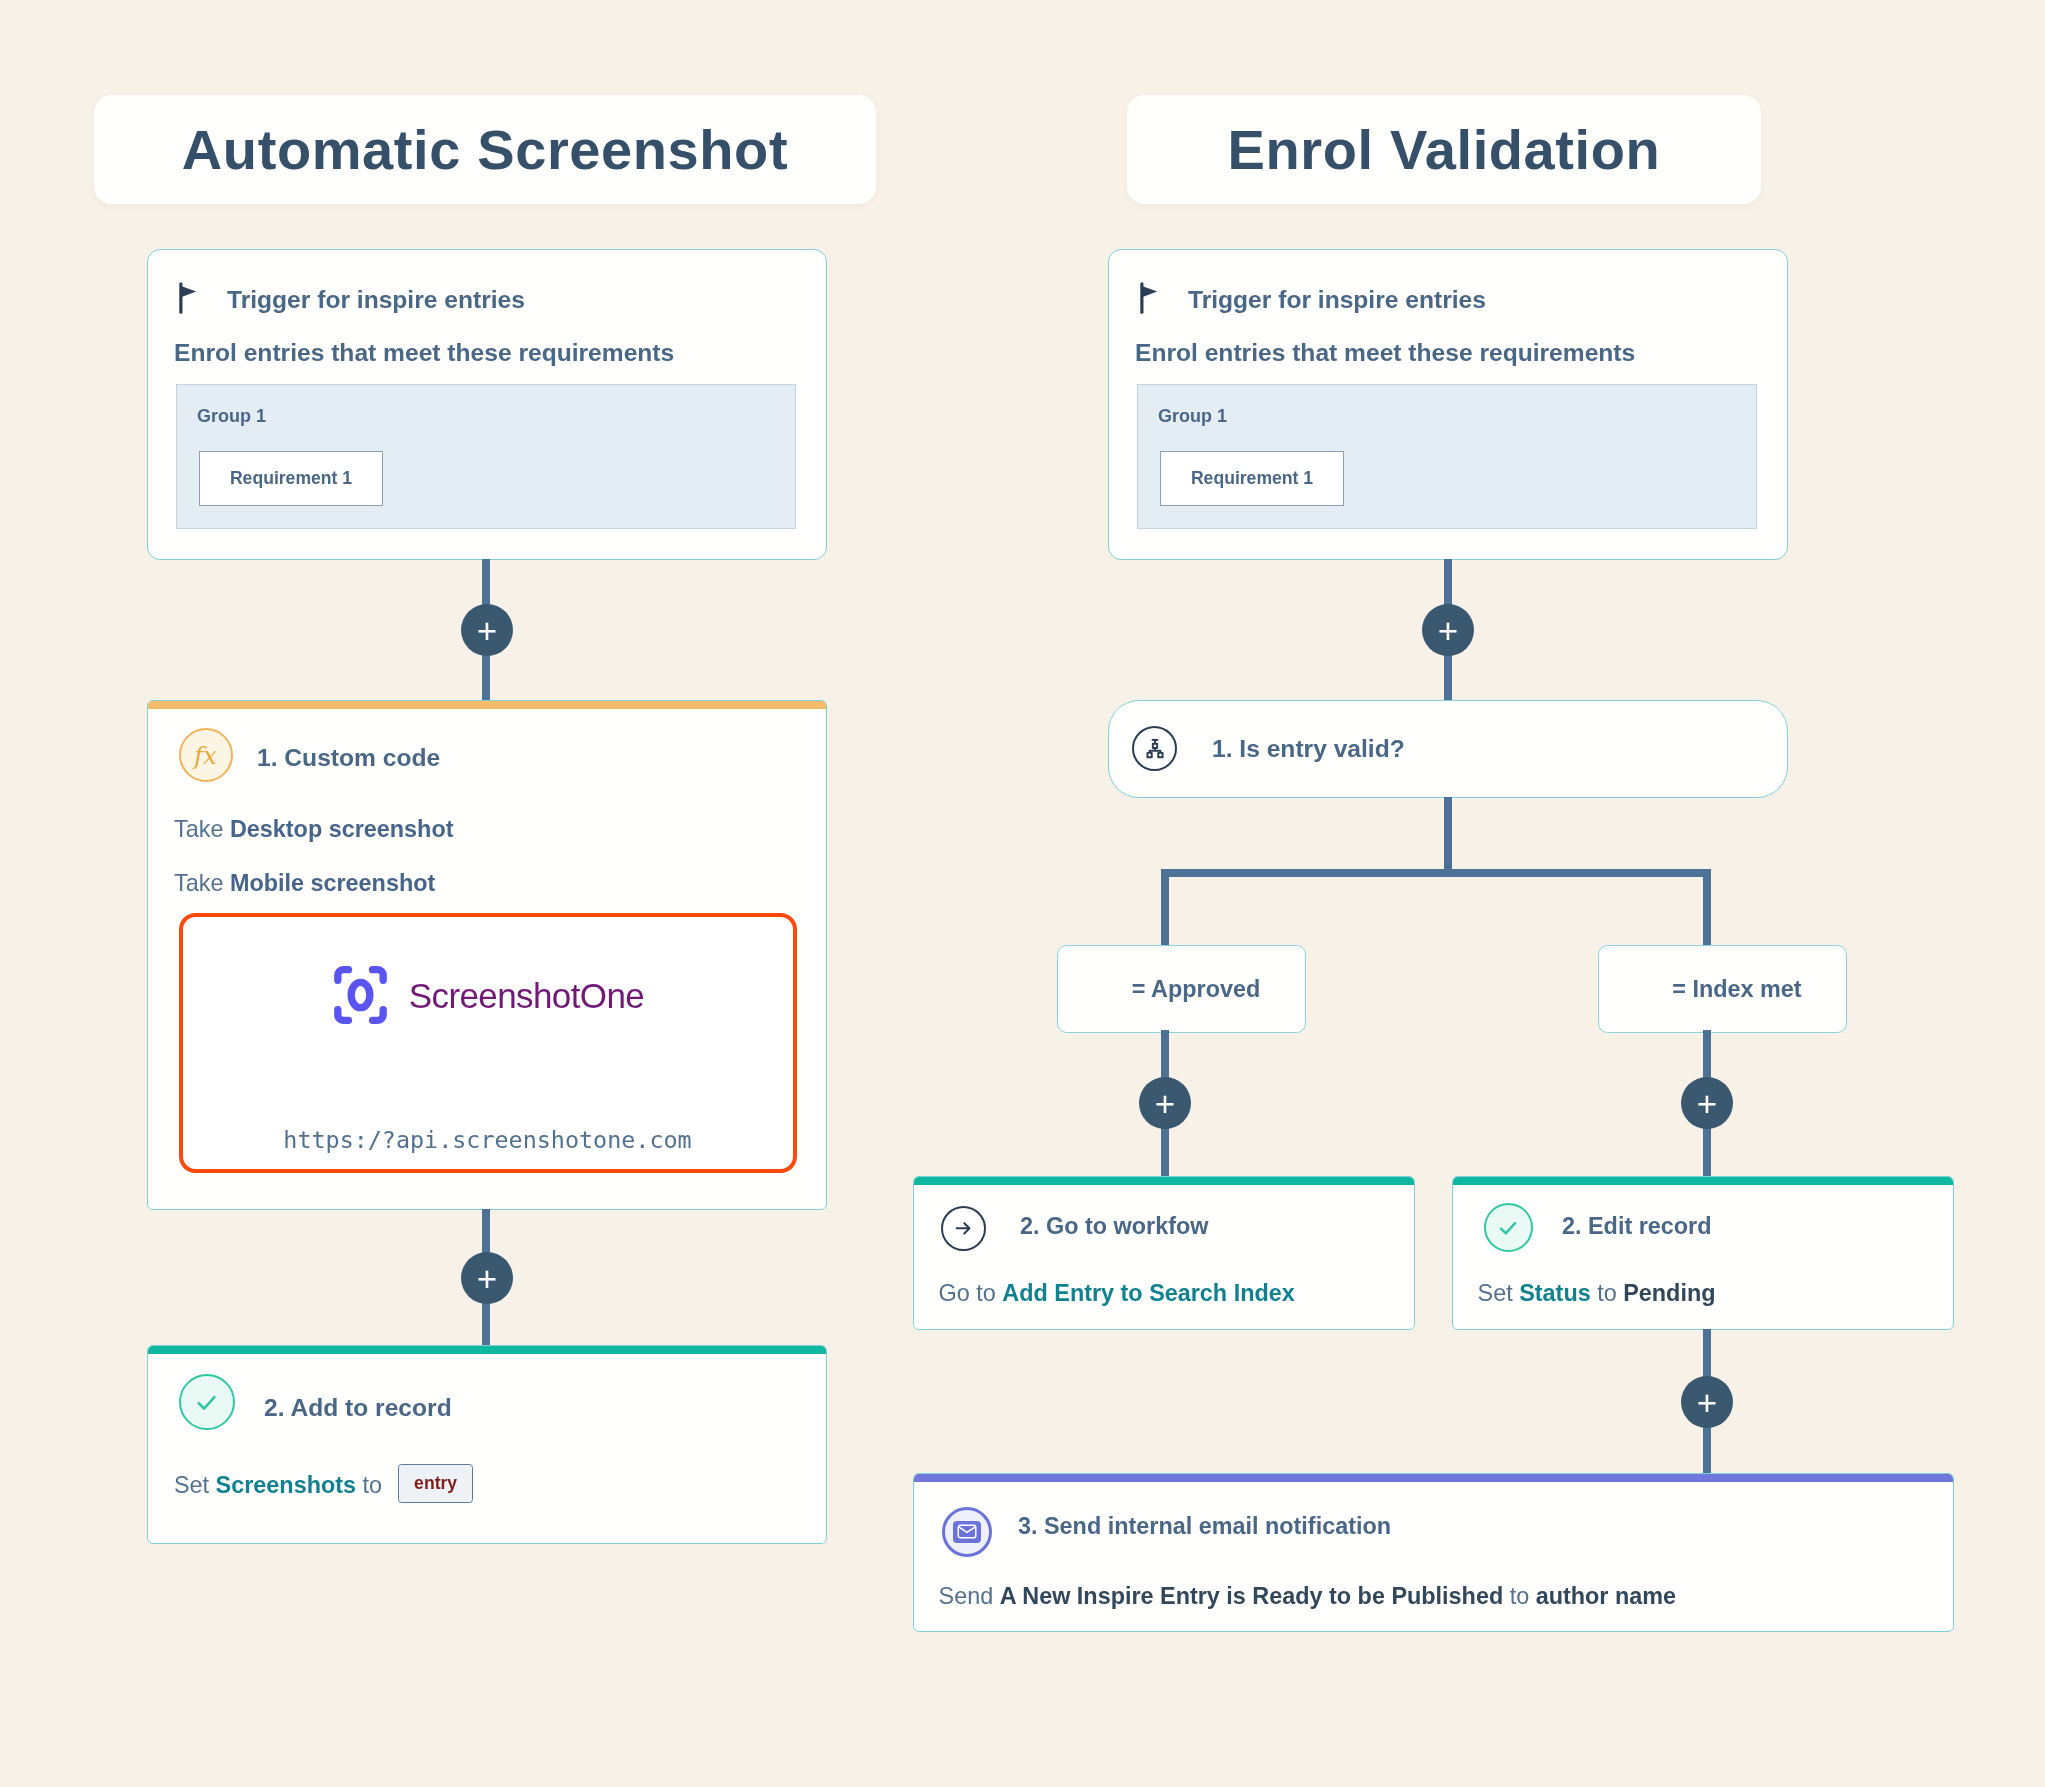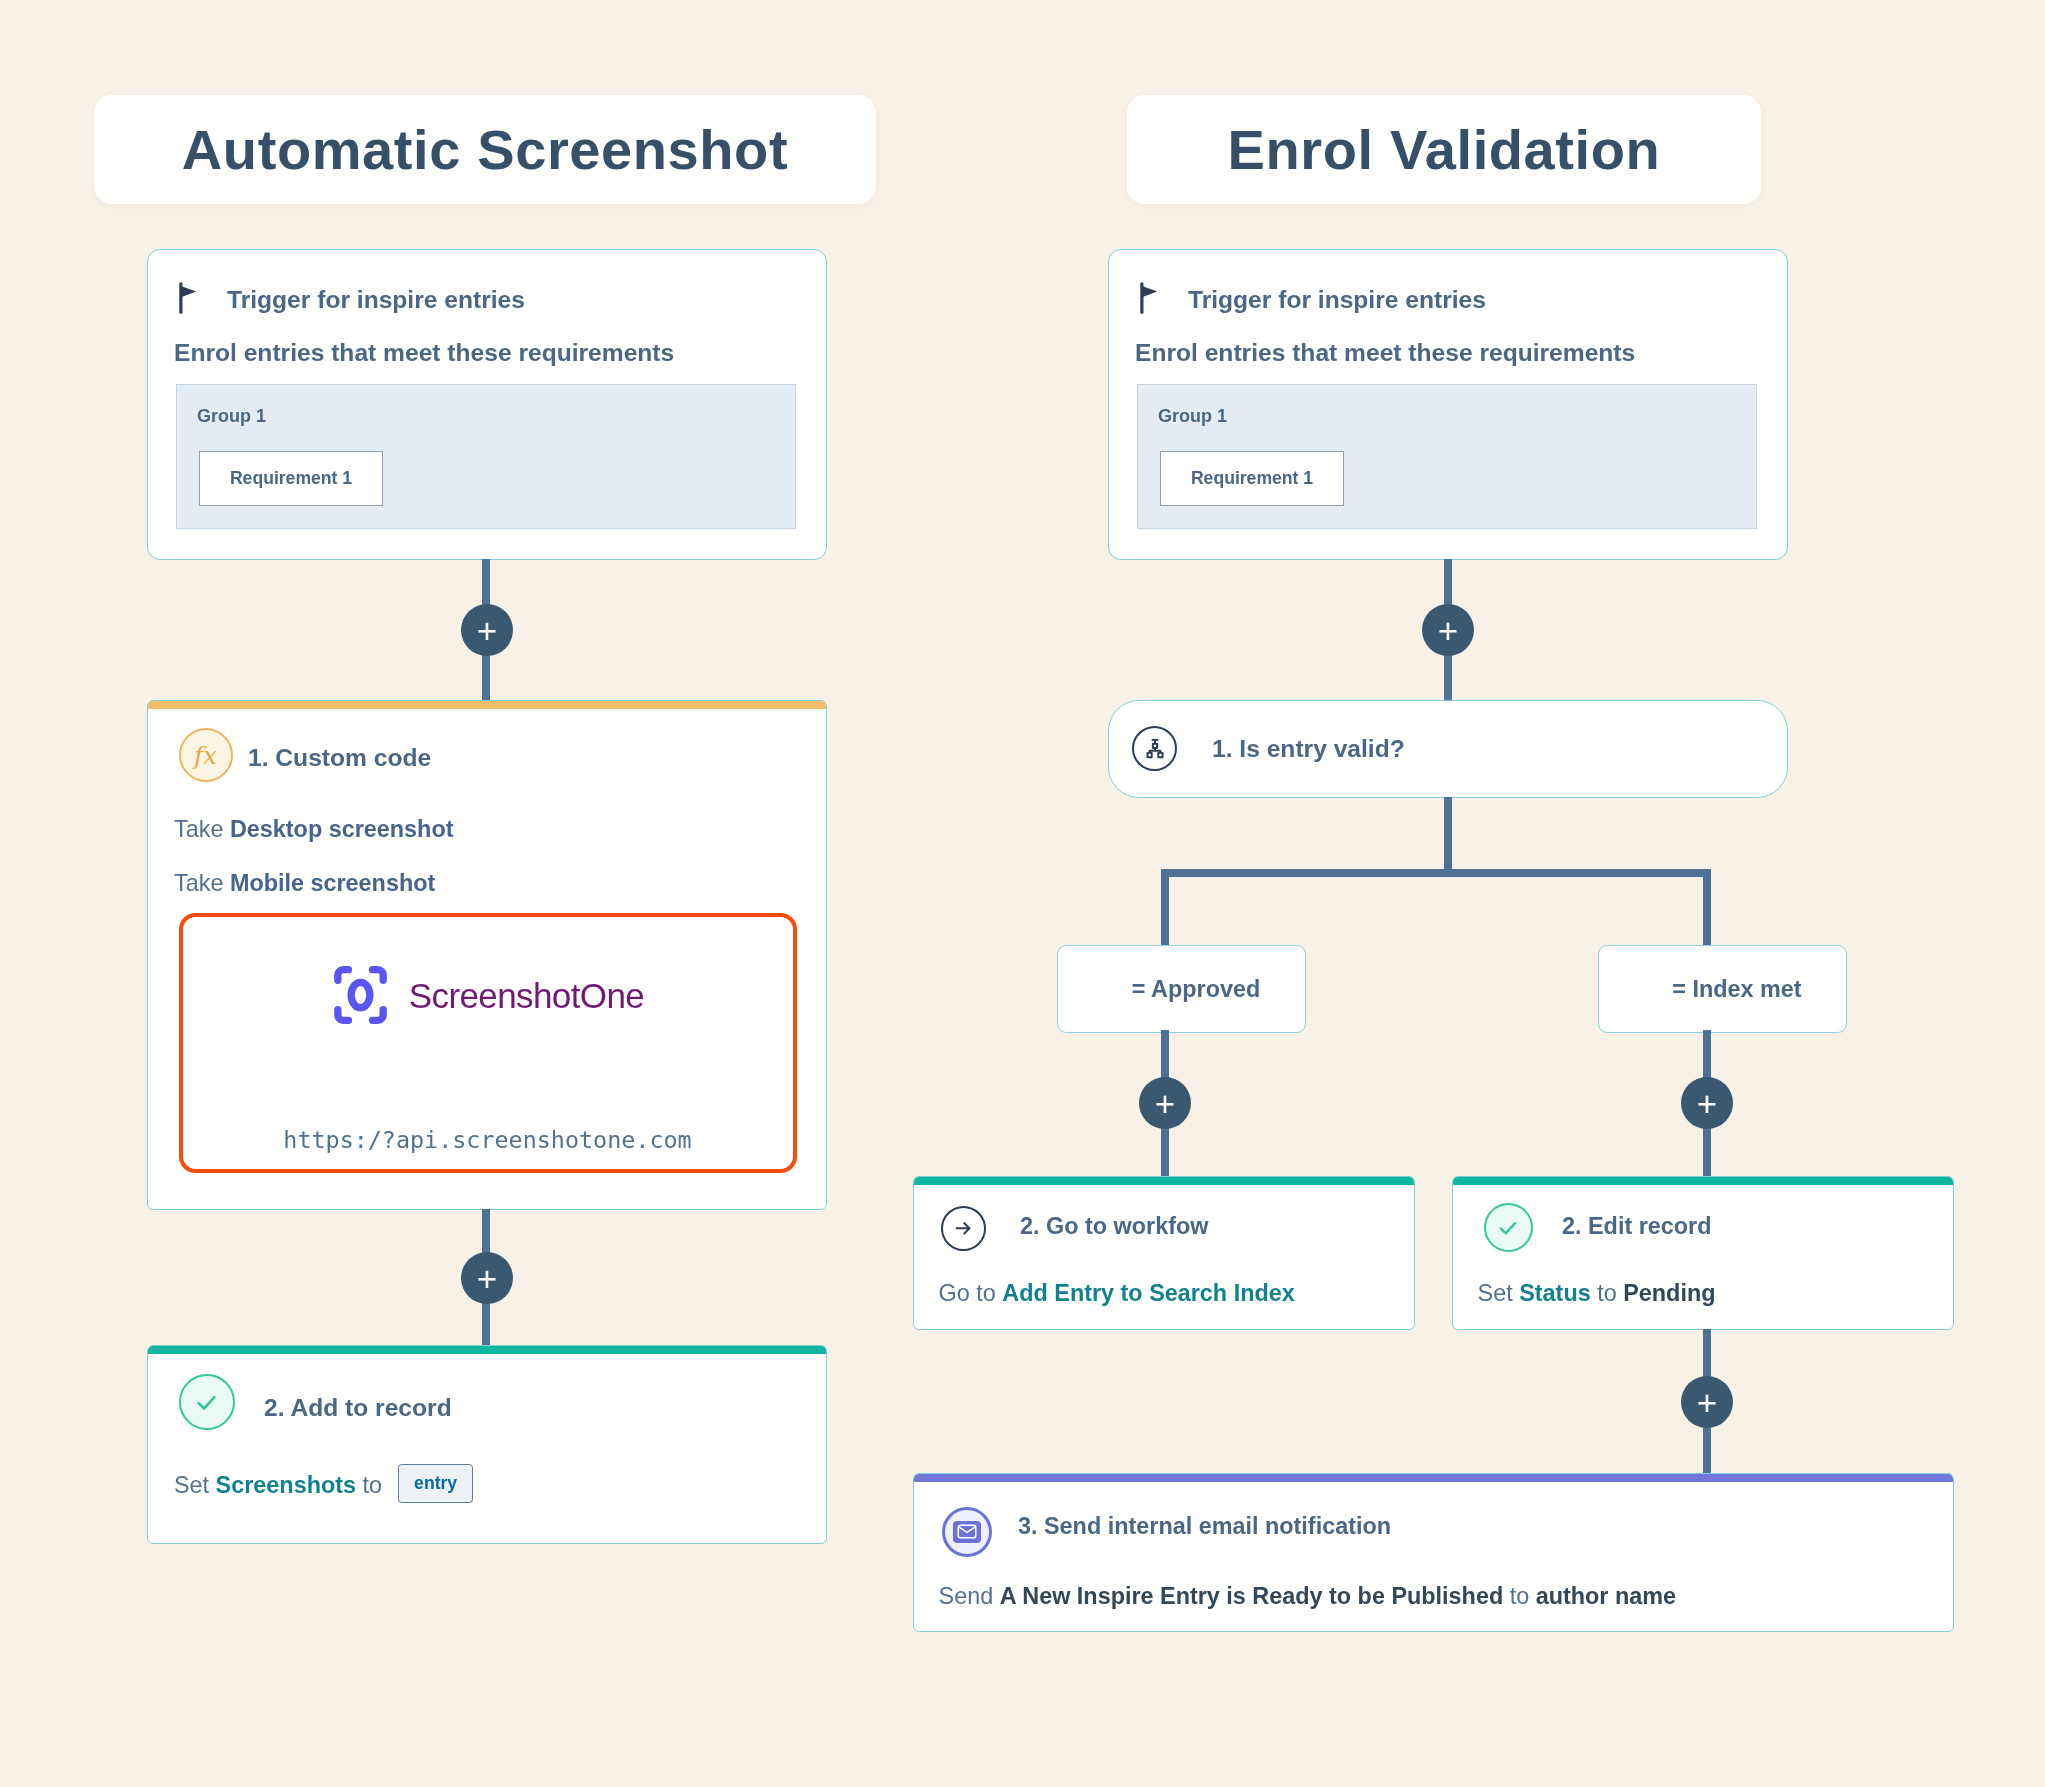--- a/index.html
+++ b/index.html
@@ -45,21 +45,21 @@
   .s1-box{position:absolute;border:4.1px solid #fb4a0d;border-radius:16.4px;background:#ffffff;box-sizing:border-box;}
   .logo-row{display:flex;align-items:center;justify-content:center;gap:19px;margin-top:46px;}
   .logo-text{font-size:35px;font-weight:400;color:#701a75;letter-spacing:-0.6px;}
   .url{margin-top:30.5px;text-align:center;font-family:"DejaVu Sans Mono","Liberation Mono",monospace;
     font-size:23.4px;line-height:32px;color:#51718f;white-space:pre;}
 
   .branch-box{position:absolute;background:#fffffe;border:1.8px solid #8bd4dc;border-radius:9.4px;
     display:flex;align-items:center;justify-content:center;font-size:23.4px;font-weight:700;color:#4a6785;padding-left:29px;}
 
   .entry-tag{display:inline-block;background:#eef2f6;border:1.2px solid #5e7b97;border-radius:3.5px;
-    font-size:17.6px;font-weight:700;color:#0369a1;padding:8.2px 15.2px;vertical-align:middle;margin-left:9.4px;position:relative;top:-2.9px;}
+    font-size:17.6px;font-weight:700;color:#7f1d1d;padding:8.2px 15.2px;vertical-align:middle;margin-left:9.4px;position:relative;top:-2.9px;}
 </style>
 </head>
 <body>
 
 <div class="canvas">
 
   <div class="title-box" style="left:94px;top:95px;width:782px;height:109px;">
     <span>Automatic Screenshot</span>
   </div>
   <div class="title-box" style="left:1127px;top:95px;width:634px;height:109px;">
@@ -86,21 +86,21 @@
   <div class="line" style="left:482px;top:559px;height:143px;"></div>
   <div class="plus" style="left:461px;top:604px;">
     <span>+</span>
   </div>
 
   <div class="card action" style="left:147px;top:700px;width:680px;height:510px;">
     <div class="accent orange"></div>
     <div class="icon-circle fx-circle" style="left:30.5px;top:27px;width:54px;height:54px;">
       <span class="fx-label">fx</span>
     </div>
-    <div class="h1" style="left:100px;top:43px;">1. Custom code</div>
+    <div class="h1" style="left:109px;top:43px;">1. Custom code</div>
     <div class="body-line" style="left:26px;top:115px;"><span>Take </span><b>Desktop screenshot</b></div>
     <div class="body-line" style="left:26px;top:169px;"><span>Take </span><b>Mobile screenshot</b></div>
 
     <div class="s1-box" style="left:30.5px;top:212px;width:618px;height:260px;">
       <div class="logo-row">
         <span>
           <svg width="59" height="64" viewBox="0 0 44 48" fill="none">
             <path d="M5 13V9a4 4 0 0 1 4-4h4" stroke="#5a55f2" stroke-width="5.5" stroke-linecap="round"></path>
             <path d="M31 5h4a4 4 0 0 1 4 4v4" stroke="#5a55f2" stroke-width="5.5" stroke-linecap="round"></path>
             <path d="M39 35v4a4 4 0 0 1-4 4h-4" stroke="#5a55f2" stroke-width="5.5" stroke-linecap="round"></path>

